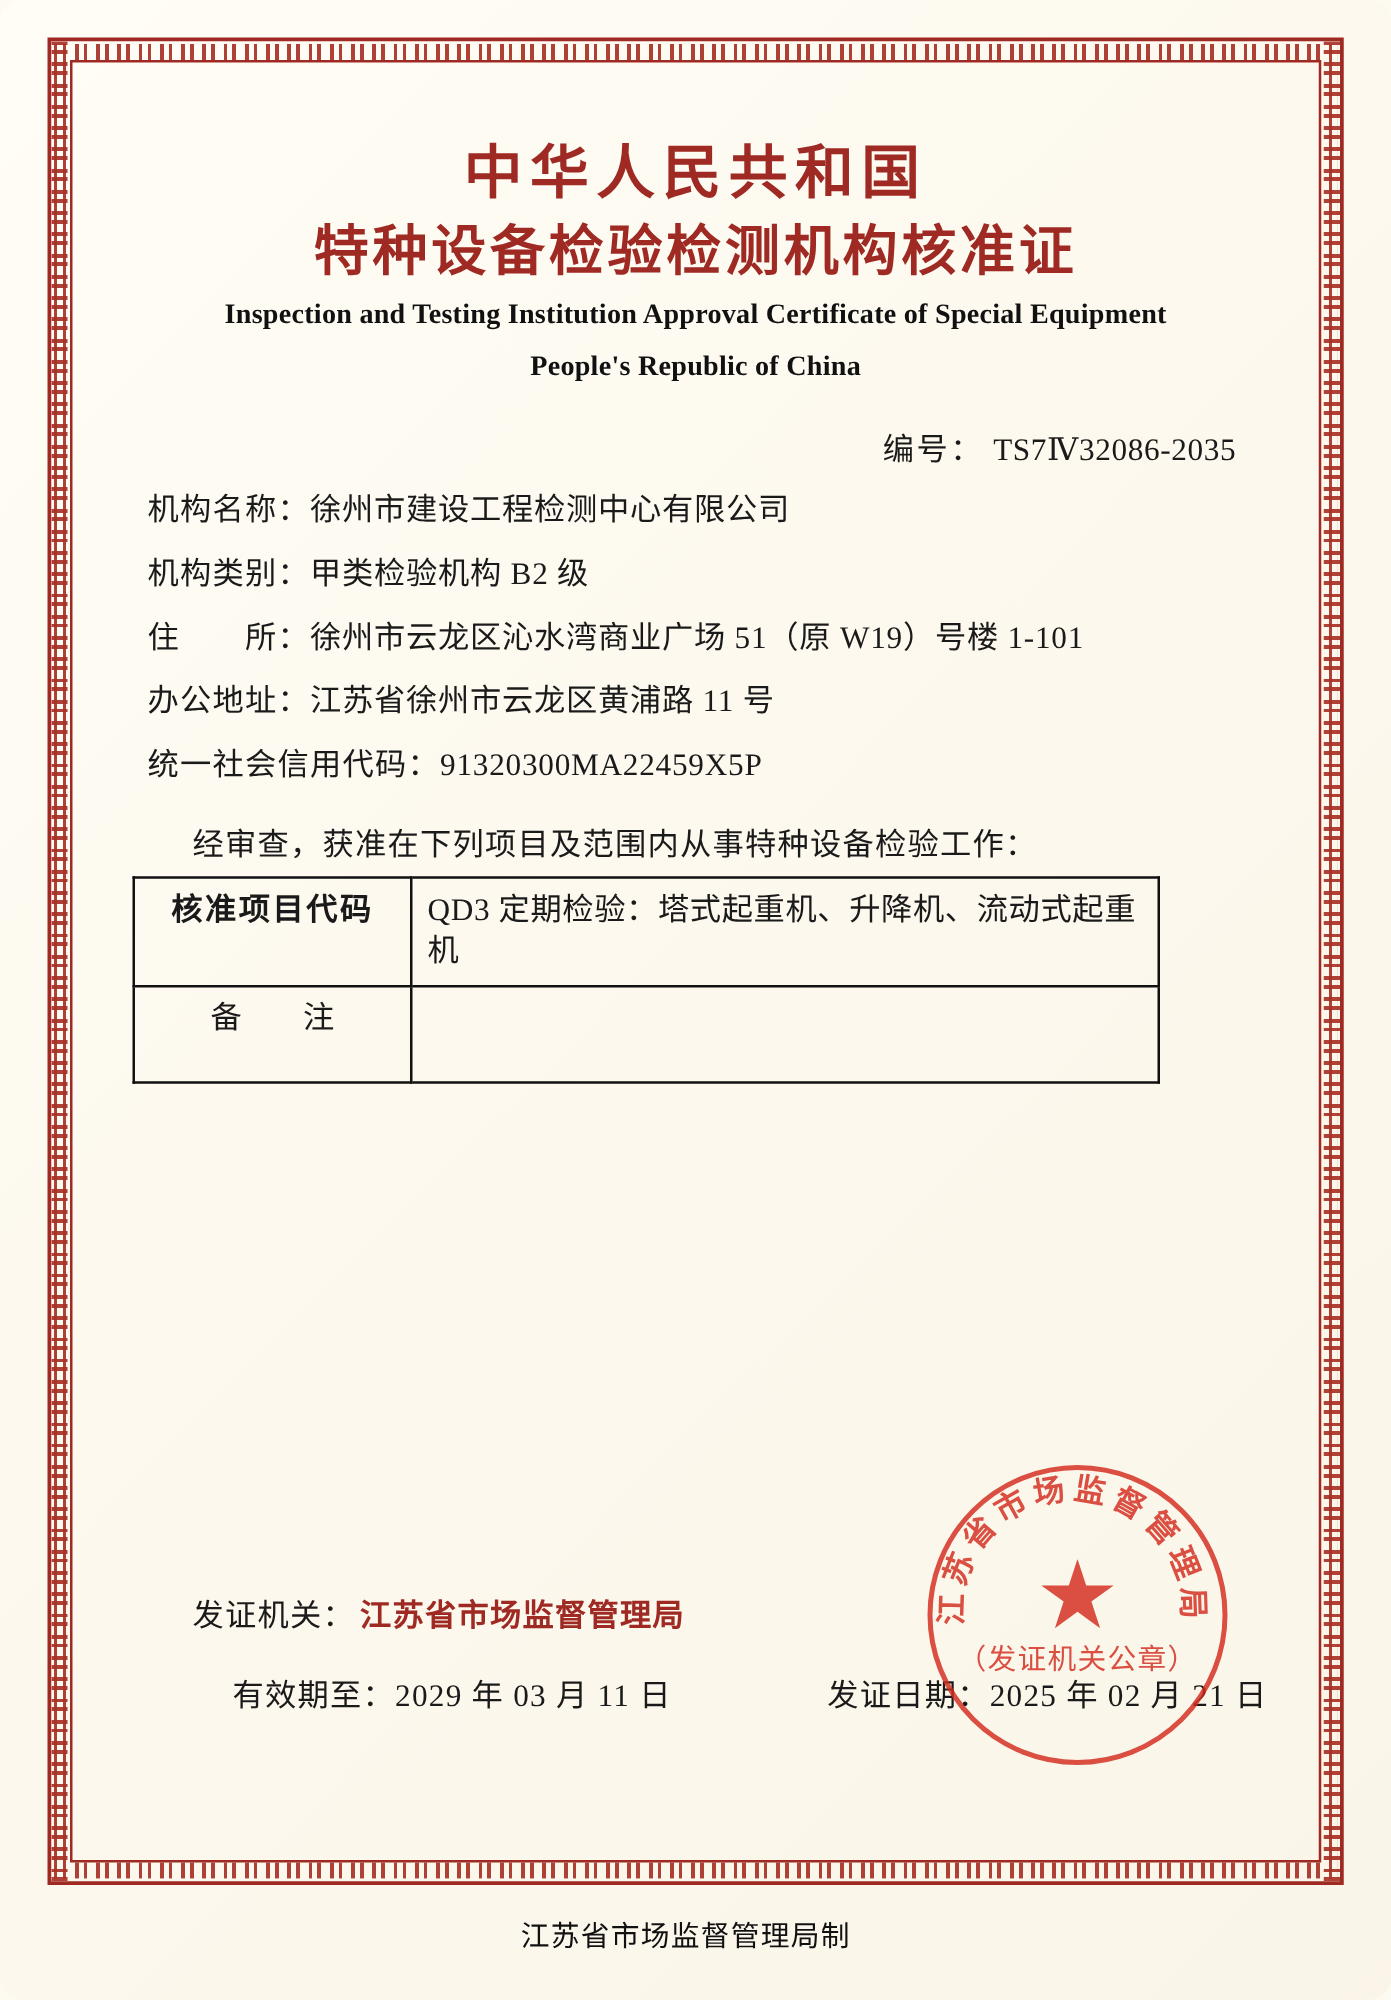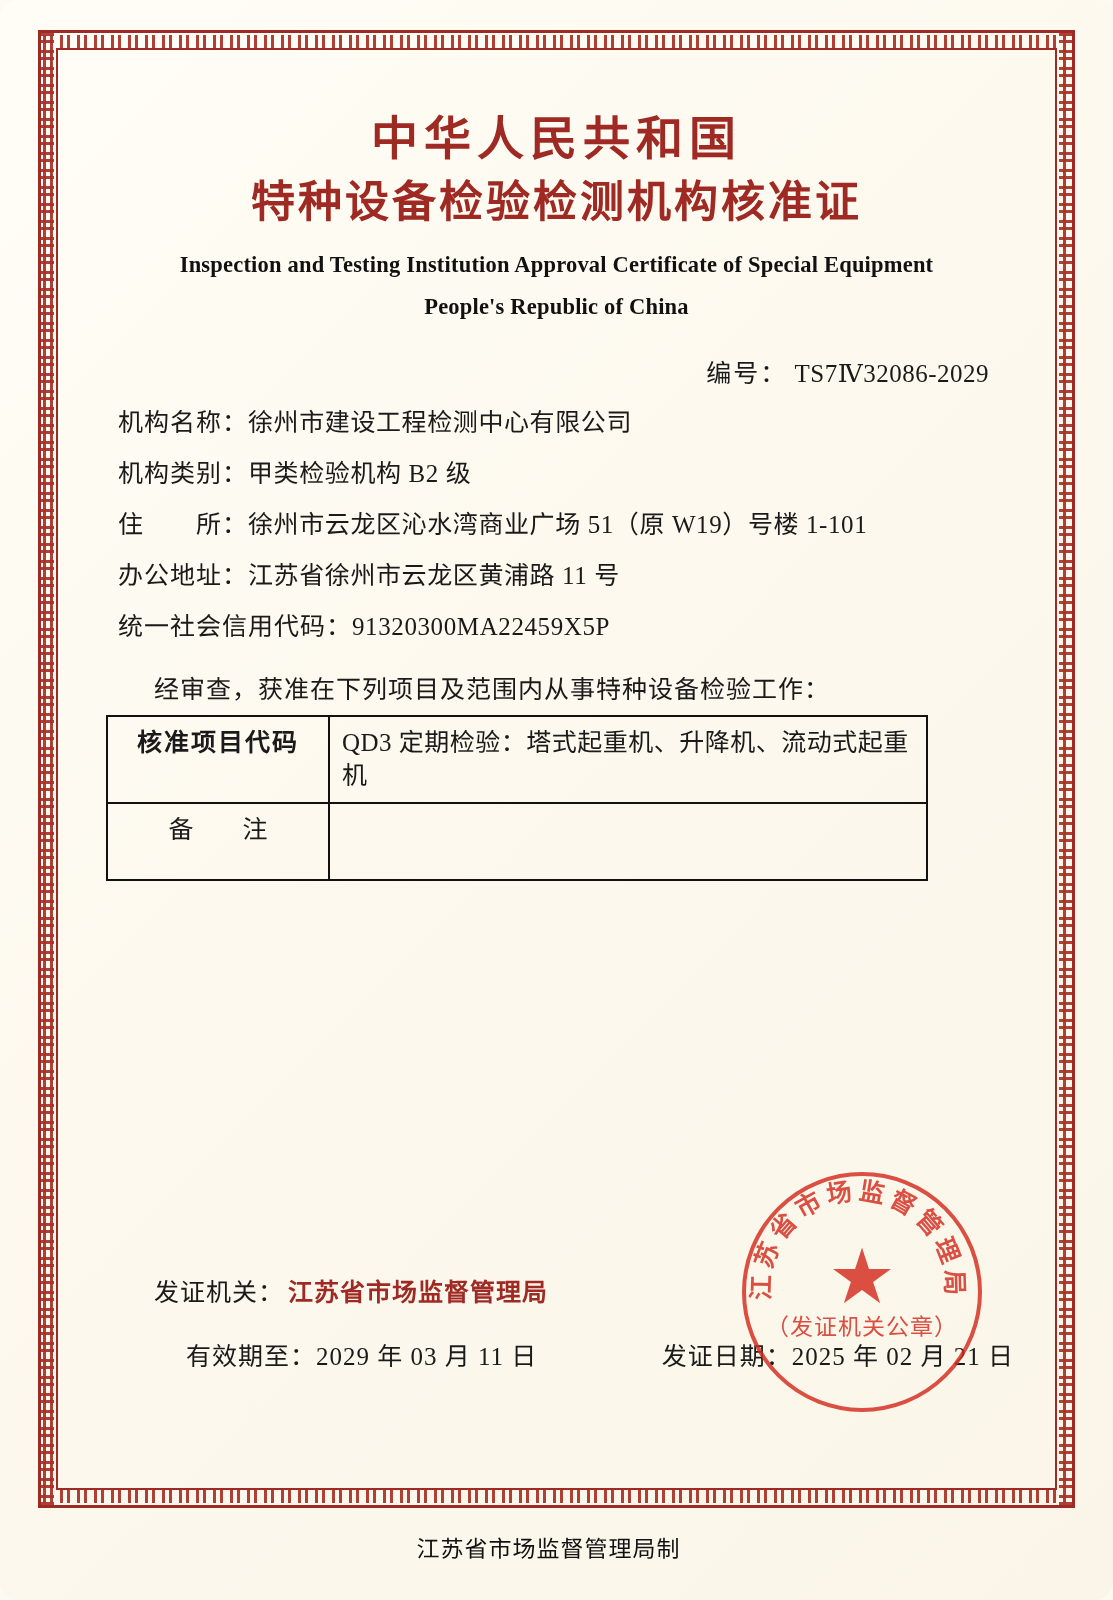--- a/index.html
+++ b/index.html
@@ -121,21 +121,20 @@
     font-weight: bold;
     font-family: "DejaVu Serif", "Liberation Serif", serif;
     line-height: 1.3;
     margin-top: 4px;
   }
   .title-en {
     text-align: center;
     font-size: 22.5px;
     font-weight: bold;
     letter-spacing: .2px;
-    margin-top: 14px;
     line-height: 1.85;
     color: #111;
   }
   .title-sub {
     text-align: center;
     font-size: 31px;
     margin-top: 12px;
     letter-spacing: 2px;
     color: #111;
     font-family: "DejaVu Serif", "Liberation Serif", serif;
@@ -200,21 +199,21 @@
     vertical-align: middle;
   }
   td.head-cell.note {
     font-weight: normal;
     letter-spacing: 12px;
     text-indent: 12px;
   }
   td.body-cell {
     letter-spacing: .5px;
   }
-  tr.row-note td { height: 56px; }
+  tr.row-note td { height: 56px; font-family: Liberation Mono, monospace; }
 
   
   .footer {
     position: absolute;
     left: 154px;
     bottom: 228px;
     width: 880px;
     font-size: 25px;
   }
   .issuer-row {
@@ -306,21 +305,21 @@
     <div class="title-cn-2">特种设备检验检测机构核准证</div>
 
     <div class="title-en">
       <div>Inspection and Testing Institution Approval Certificate of Special Equipment</div>
       <div>People's Republic of China</div>
     </div>
 
 
     <div class="serial-row">
       <span class="serial-label">编号：</span>
-      <span class="serial-value">TS7Ⅳ32086-2029</span>
+      <span class="serial-value">TS7Ⅳ32086-2035</span>
     </div>
 
     <div class="fields">
       <div class="field">
         <span class="lbl">机构名称：</span>
         <span class="val">徐州市建设工程检测中心有限公司</span>
       </div>
       <div class="field">
         <span class="lbl">机构类别：</span>
         <span class="val">甲类检验机构 B2 级</span>

